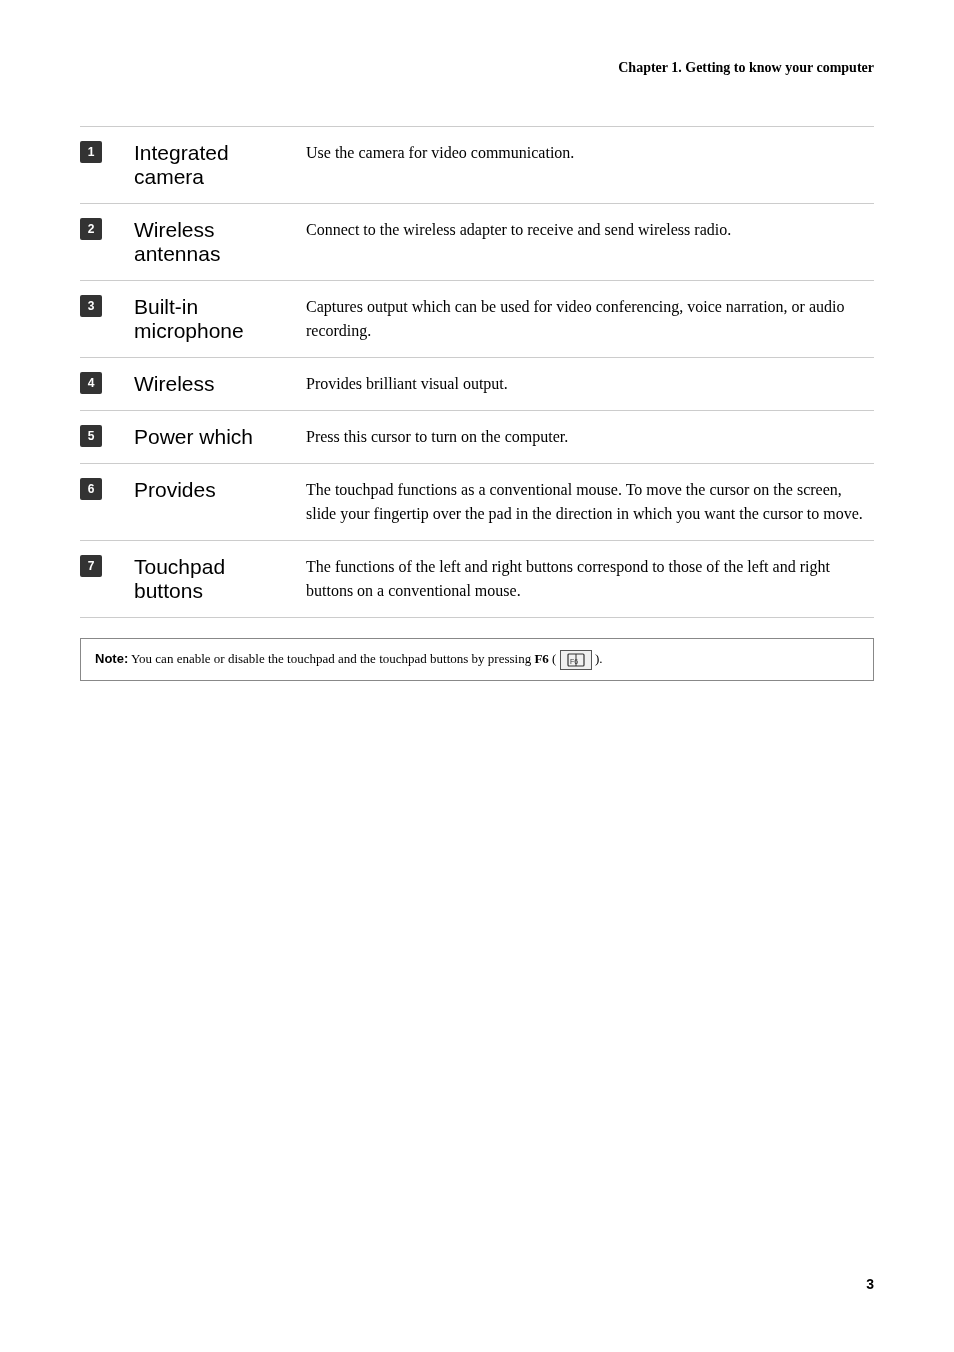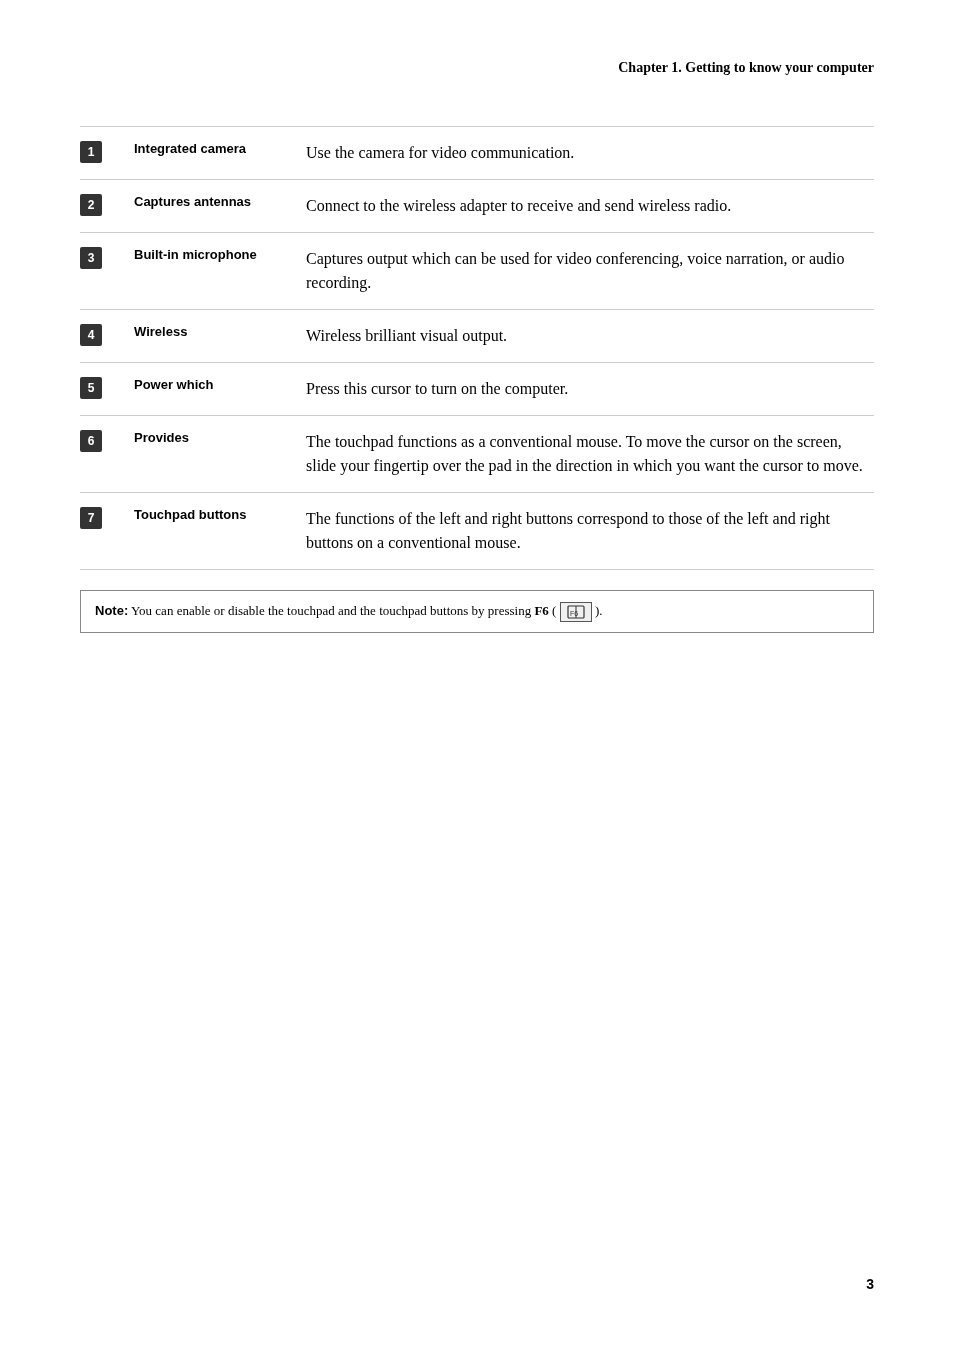--- a/index.html
+++ b/index.html
@@ -58,22 +58,22 @@
       font-size: 12px;
       font-weight: bold;
       font-family: Arial, sans-serif;
       border-radius: 2px;
     }
 
     .label-cell {
       width: 170px;
       vertical-align: top;
       padding: 14px 20px 14px 8px;
-      font-weight: bold;
-      font-size: 13px;
+      font-weight: normal;
+      font-size: 21px;
       font-family: Arial, Helvetica, sans-serif;
     }
 
     .desc-cell {
       vertical-align: top;
       padding: 14px 0 14px 10px;
       font-size: 16px;
       line-height: 1.5;
     }
 
@@ -122,32 +122,32 @@
 
 <table class="items-table">
   <tbody id="items-body">
       <tr>
         <td class="num-cell"><span class="num-badge">1</span></td>
         <td class="label-cell">Integrated camera</td>
         <td class="desc-cell">Use the camera for video communication.</td>
       </tr>
       <tr>
         <td class="num-cell"><span class="num-badge">2</span></td>
-        <td class="label-cell">Captures antennas</td>
+        <td class="label-cell">Wireless antennas</td>
         <td class="desc-cell">Connect to the wireless adapter to receive and send wireless radio.</td>
       </tr>
       <tr>
         <td class="num-cell"><span class="num-badge">3</span></td>
         <td class="label-cell">Built-in microphone</td>
         <td class="desc-cell">Captures output which can be used for video conferencing, voice narration, or audio recording.</td>
       </tr>
       <tr>
         <td class="num-cell"><span class="num-badge">4</span></td>
         <td class="label-cell">Wireless</td>
-        <td class="desc-cell">Wireless brilliant visual output.</td>
+        <td class="desc-cell">Provides brilliant visual output.</td>
       </tr>
       <tr>
         <td class="num-cell"><span class="num-badge">5</span></td>
         <td class="label-cell">Power which</td>
         <td class="desc-cell">Press this cursor to turn on the computer.</td>
       </tr>
       <tr>
         <td class="num-cell"><span class="num-badge">6</span></td>
         <td class="label-cell">Provides</td>
         <td class="desc-cell">The touchpad functions as a conventional mouse. To move the cursor on the screen, slide your fingertip over the pad in the direction in which you want the cursor to move.</td>

